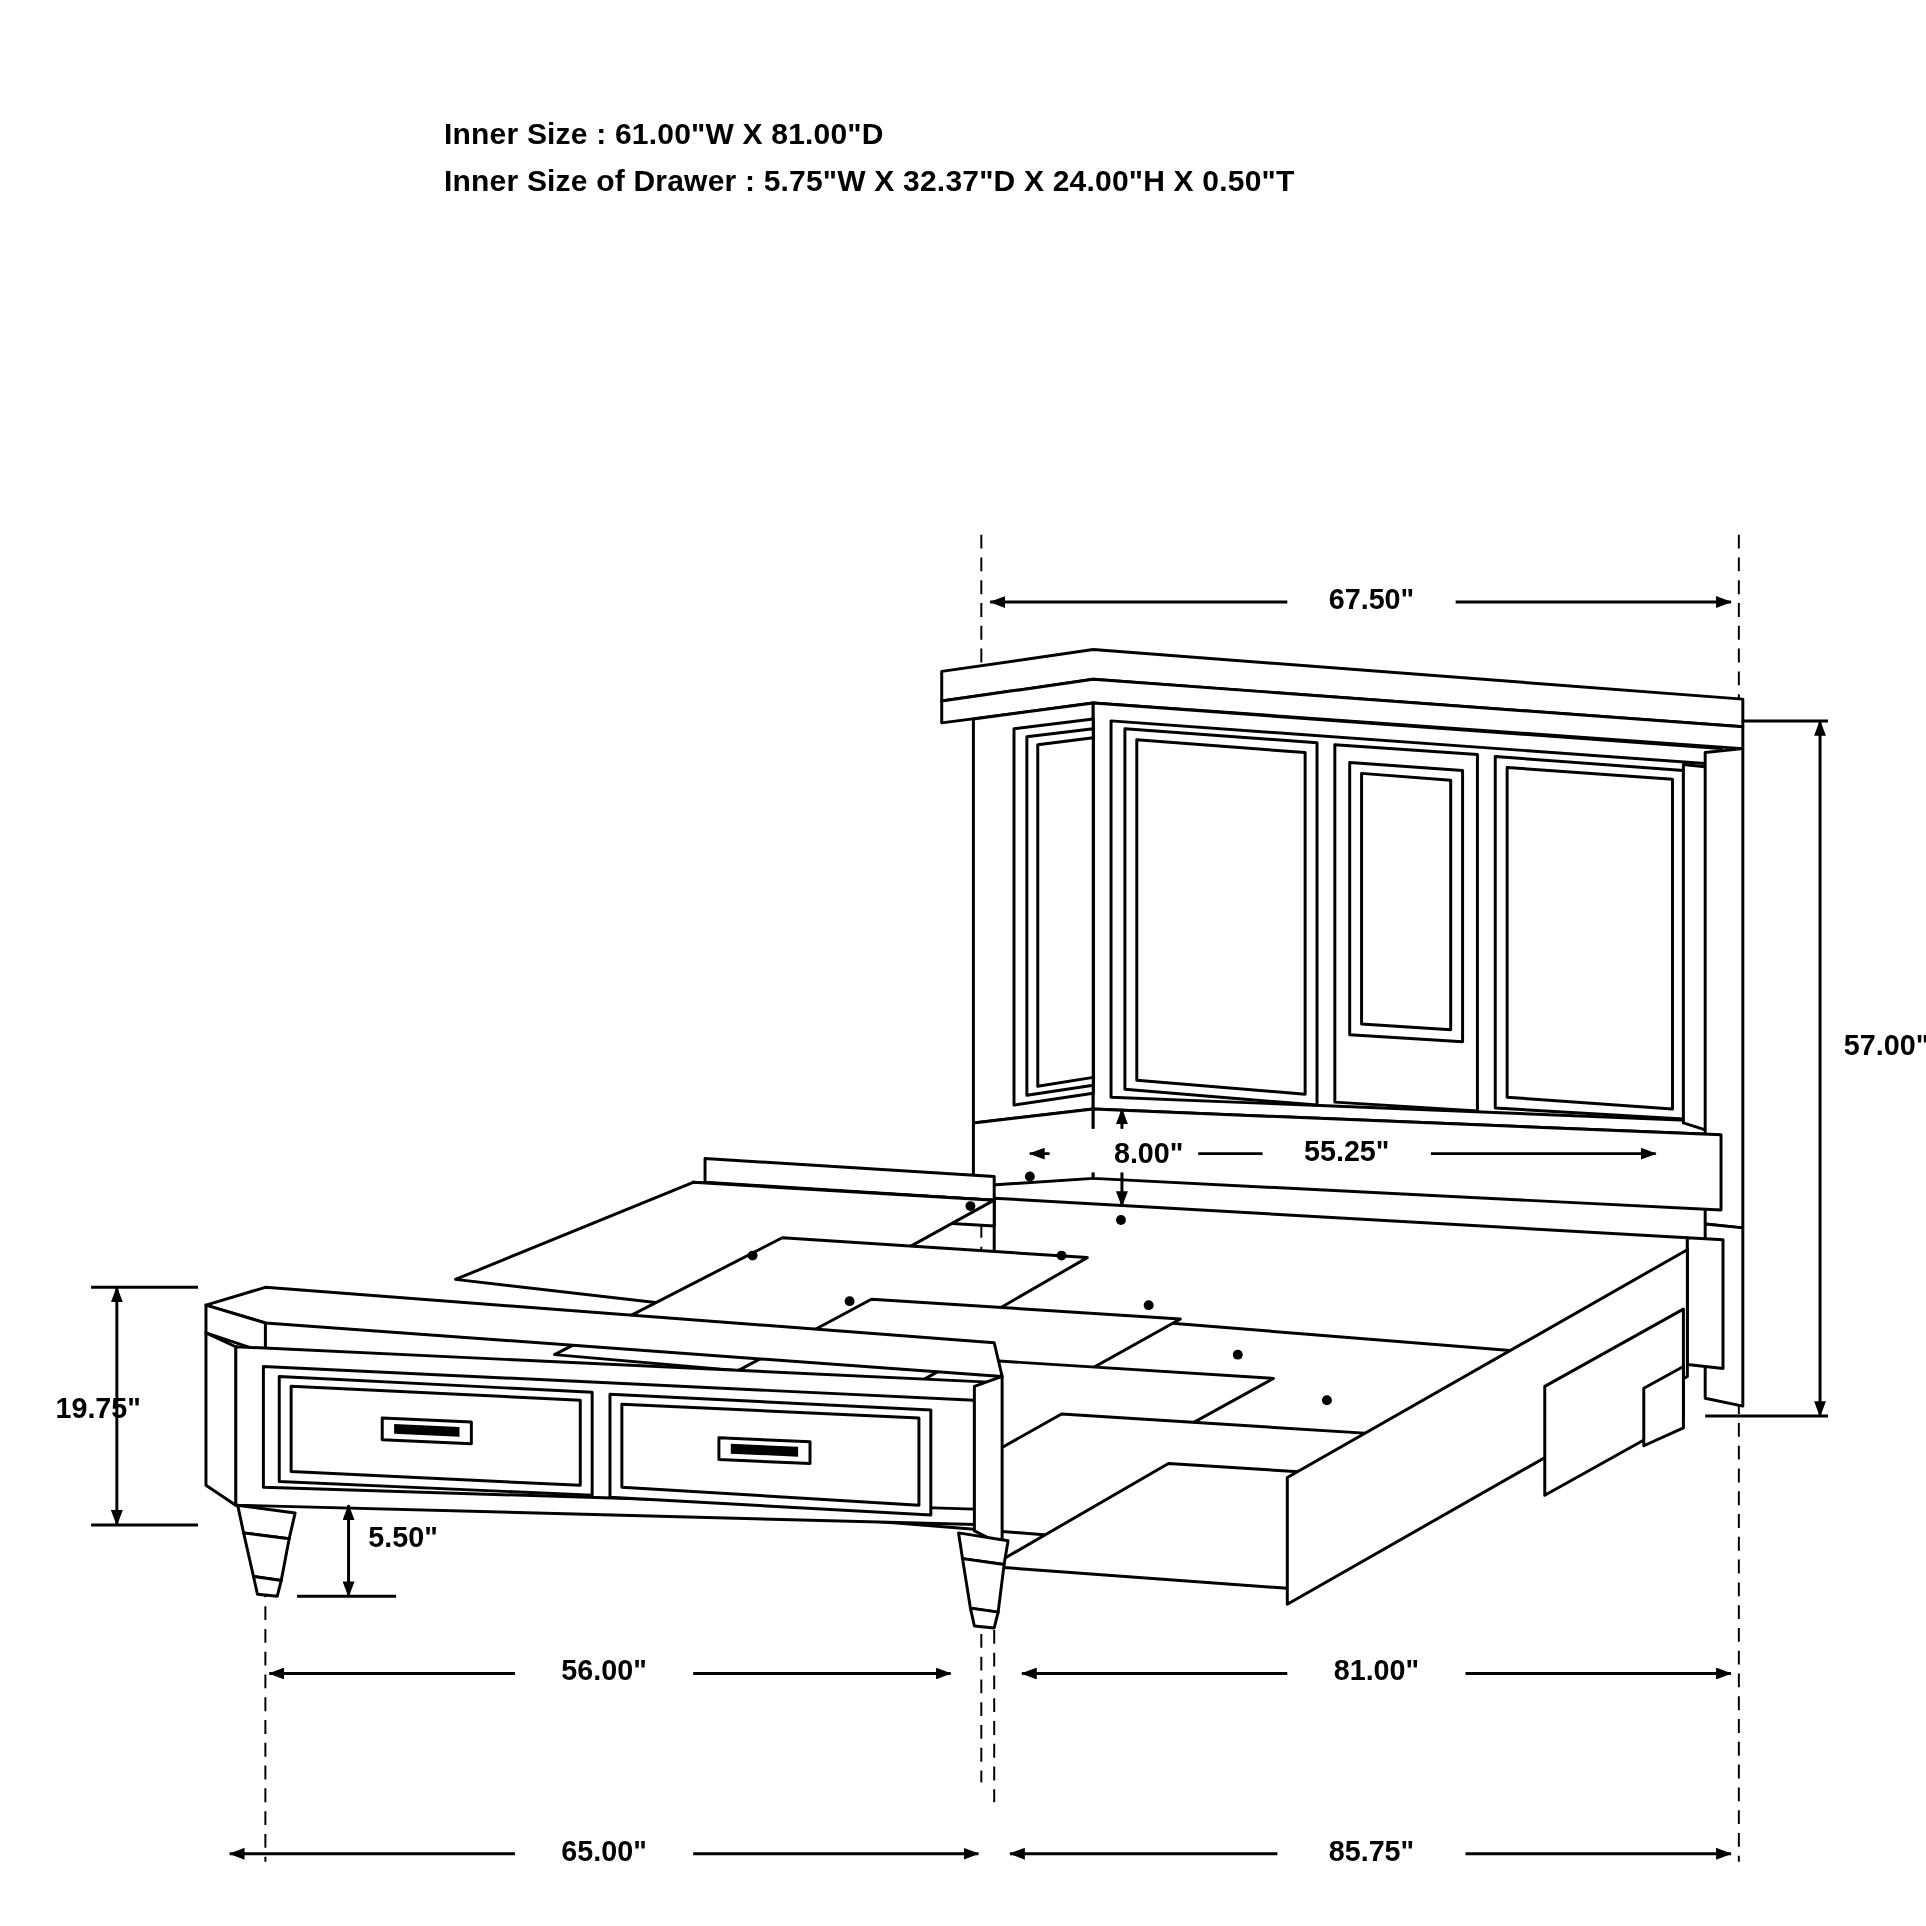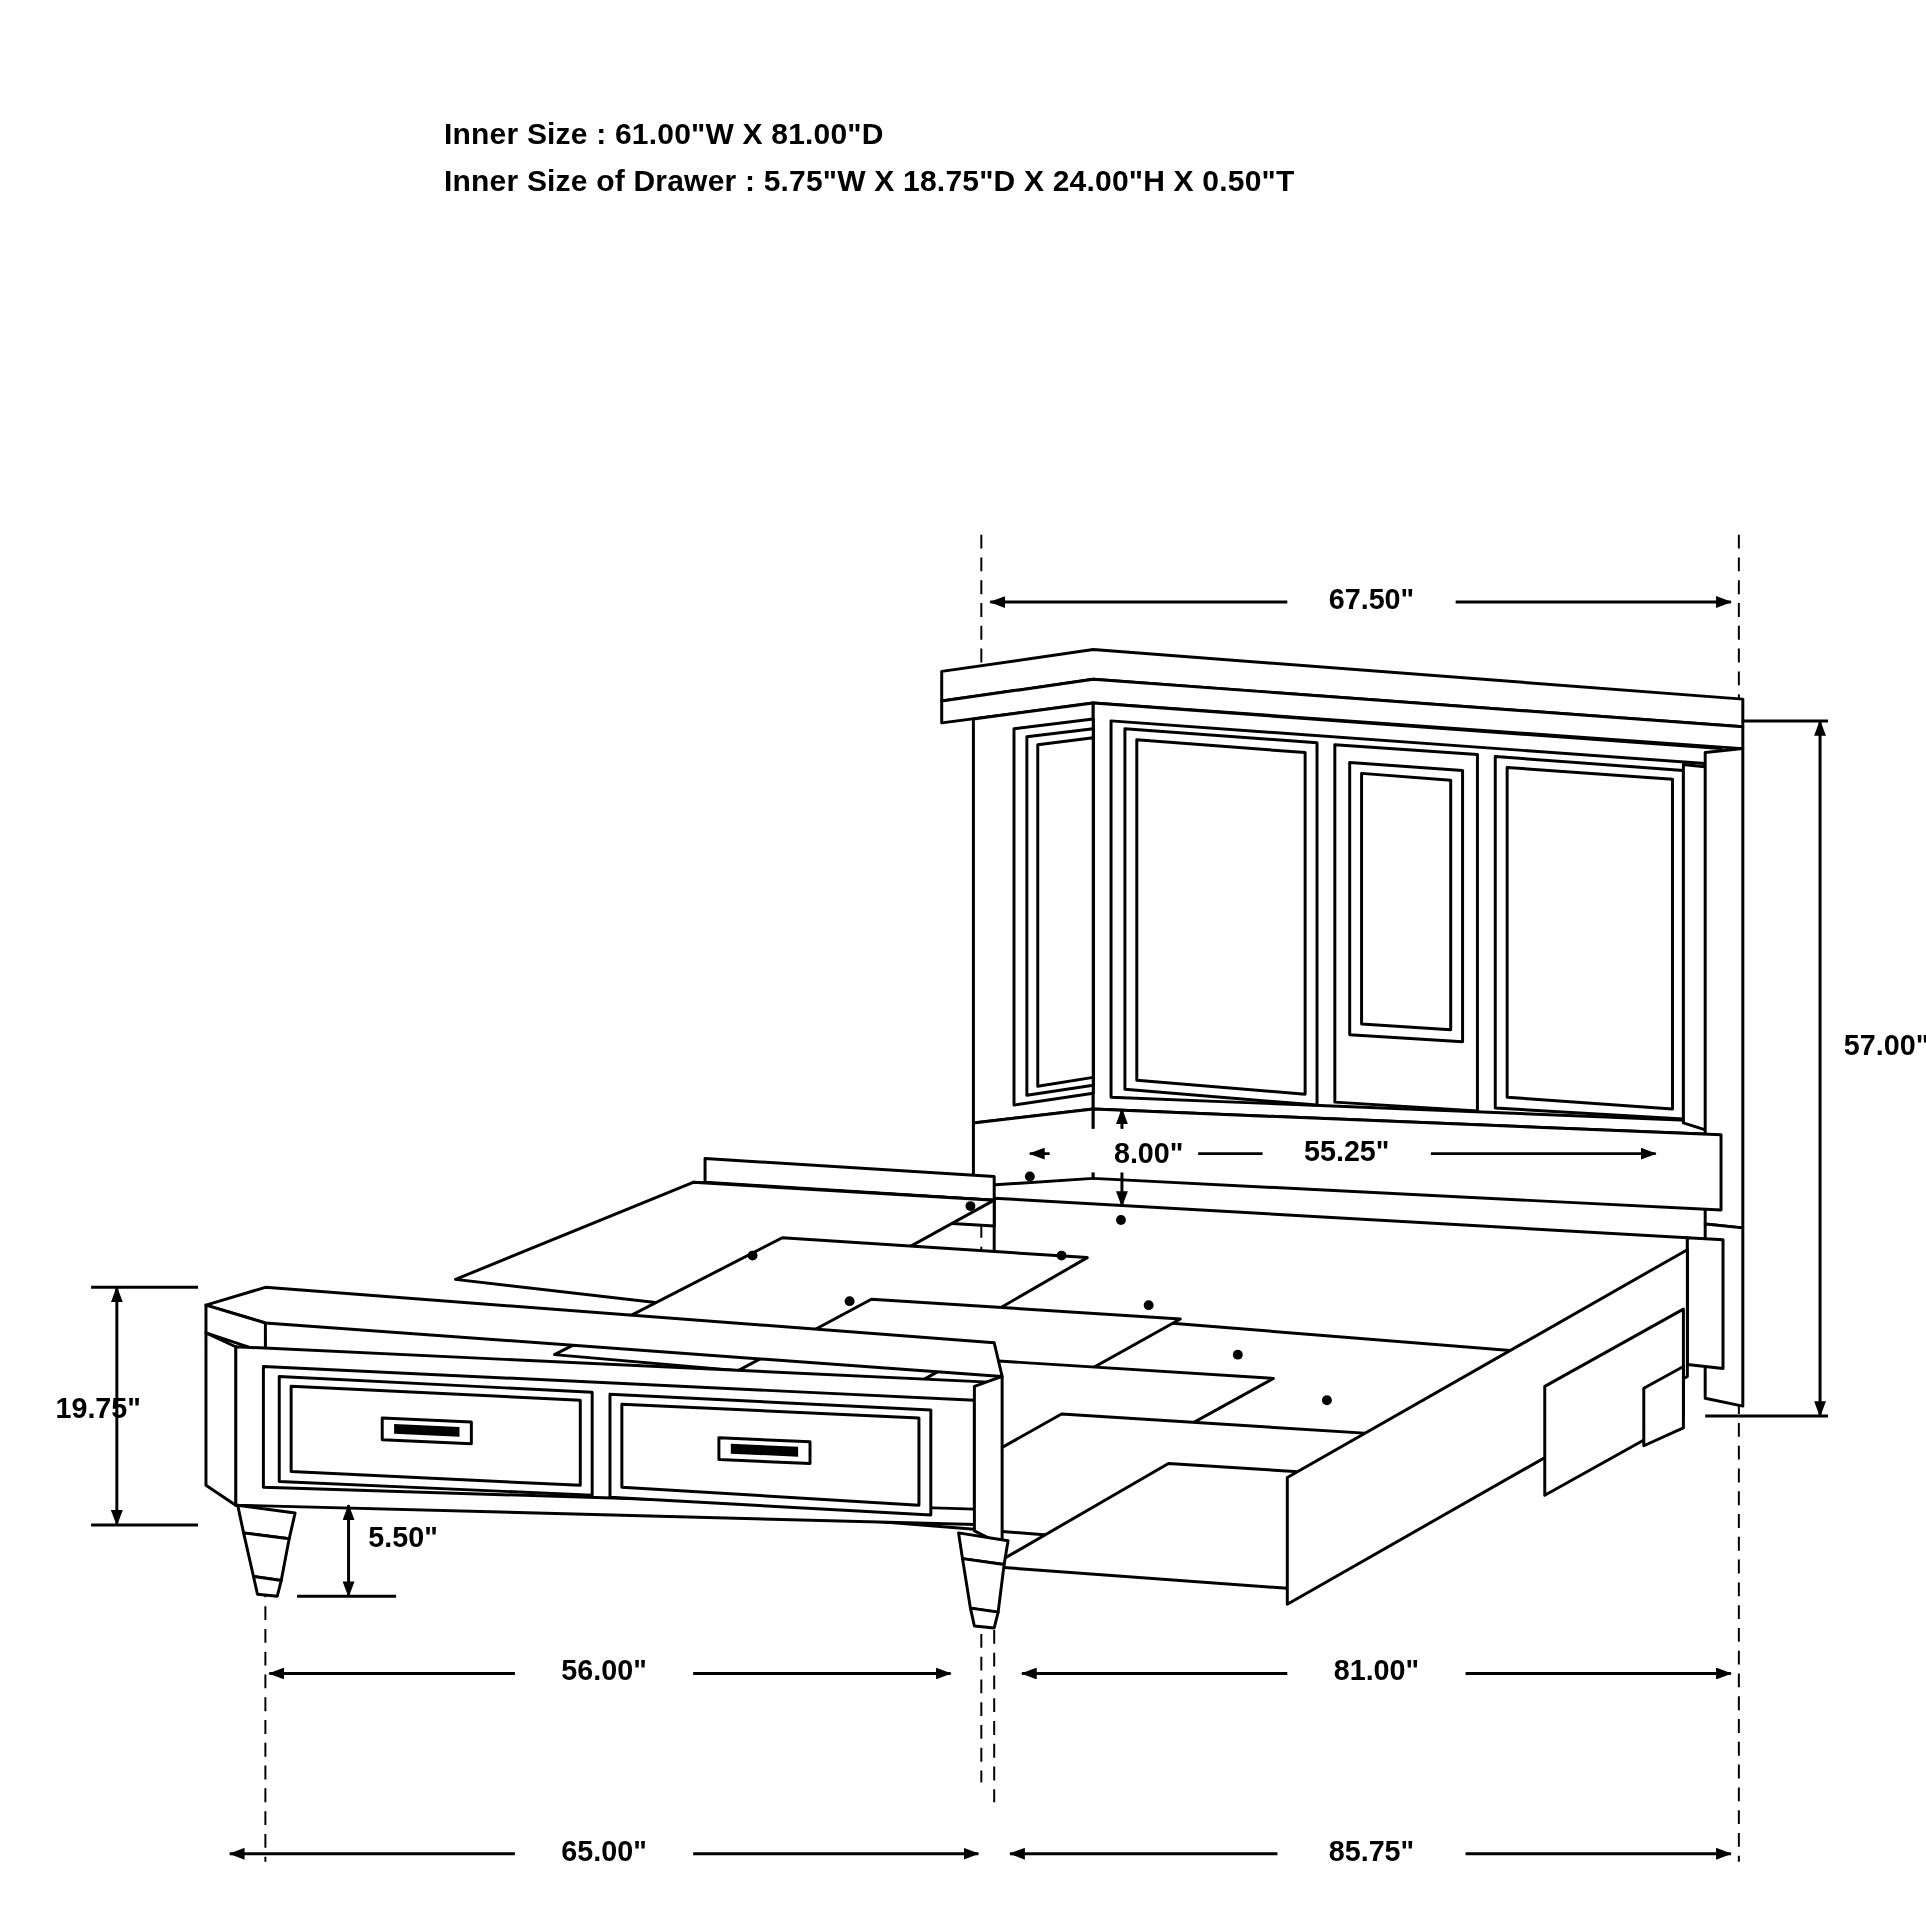--- a/index.html
+++ b/index.html
@@ -42,21 +42,21 @@
     font-size: 29px;
     font-weight: bold;
     fill: #000000;
   }
 </style>
 </head>
 <body>
 
 <div id="spec-block">
   <div class="spec-line">Inner Size : 61.00"W X 81.00"D</div>
-  <div class="spec-line">Inner Size of Drawer : 5.75"W X 18.75"D X 24.00"H X 0.50"T</div>
+  <div class="spec-line">Inner Size of Drawer : 5.75"W X 32.37"D X 24.00"H X 0.50"T</div>
 </div>
 
 <div id="drawing-area">
 <svg width="1927" height="1927" viewBox="0 0 1946 1946" xmlns="http://www.w3.org/2000/svg">
   <defs>
     <marker id="arrHead" markerWidth="16" markerHeight="12" refX="15" refY="6" orient="auto" markerUnits="userSpaceOnUse">
       <path d="M0,0 L16,6 L0,12 z" fill="#000"></path>
     </marker>
     <marker id="arrTail" markerWidth="16" markerHeight="12" refX="1" refY="6" orient="auto" markerUnits="userSpaceOnUse">
       <path d="M16,0 L0,6 L16,12 z" fill="#000"></path>

